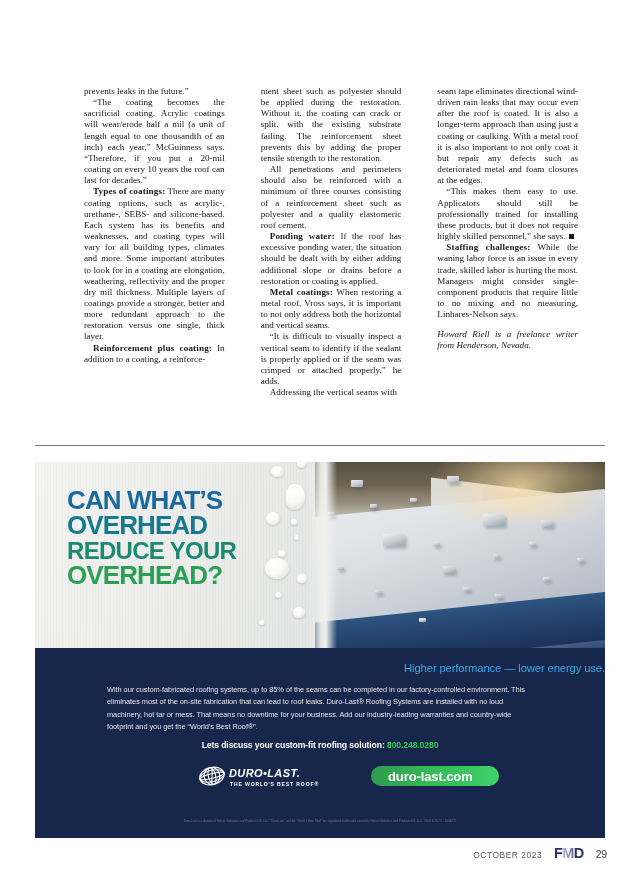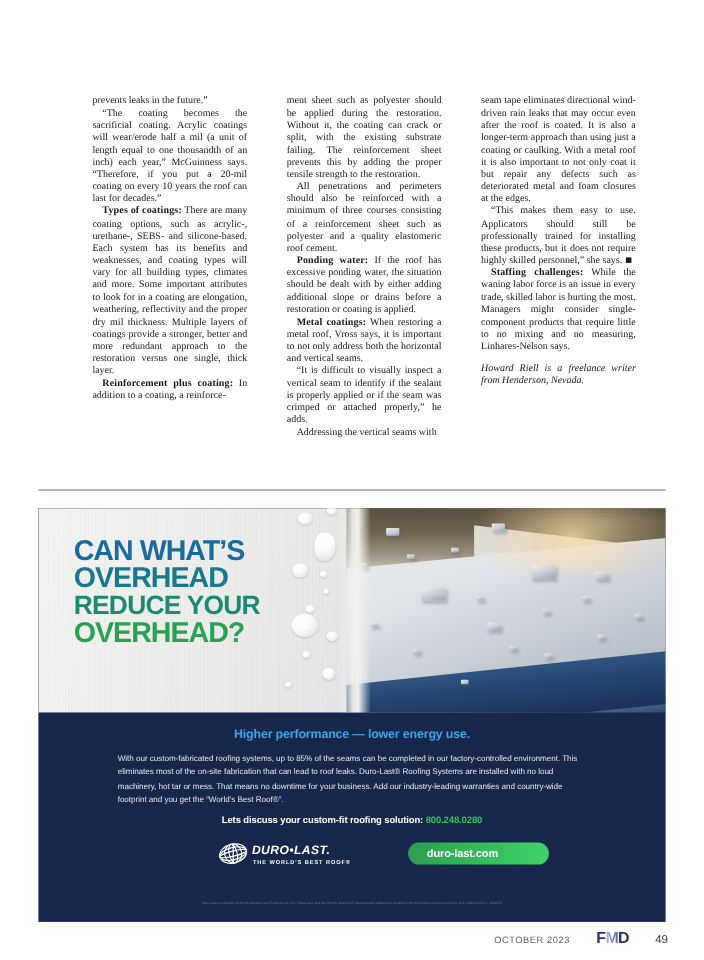--- a/index.html
+++ b/index.html
@@ -191,24 +191,24 @@
     left: 0;
     top: 186px;
     width: 570px;
     height: 190px;
     background: #16274b;
   }
   .ad-tagline {
     position: absolute;
     left: 0; top: 14px;
     width: 570px;
-    text-align: center;
+    text-align: right;
     color: #37a8e8;
     font-size: 11.3px;
-    font-weight: bold;
+    font-weight: normal;
     letter-spacing: -0.15px;
   }
   .ad-body {
     position: absolute;
     left: 72px; top: 36px;
     width: 426px;
     color: #e3e6ec;
     font-size: 7.4px;
     line-height: 12.4px;
     letter-spacing: -0.05px;
@@ -261,21 +261,21 @@
   }
   .ad-url-btn {
     position: absolute;
     left: 336px;
     top: 118px;
     width: 128px;
     height: 20px;
     border-radius: 10px;
     background: linear-gradient(90deg, #2e9c4e 0%, #35b85a 45%, #3fd06b 100%);
     color: #ffffff;
-    font-size: 10px;
+    font-size: 13px;
     font-weight: bold;
     letter-spacing: -0.1px;
     display: flex;
     align-items: center;
     padding-left: 17px;
     box-sizing: border-box;
   }
   .ad-disclaimer {
     position: absolute;
     left: 35px; top: 171px;
@@ -287,21 +287,21 @@
     letter-spacing: 0.02px;
   }
 
   
   #footer {
     position: absolute;
     right: 33px;
     top: 846px;
     display: flex;
     align-items: baseline;
-    gap: 24px;
+    gap: 12px;
     font-family: "Liberation Sans", sans-serif;
   }
   #footer .issue {
     font-size: 8.4px;
     letter-spacing: 0.55px;
     color: #58585a;
     text-transform: uppercase;
   }
   #footer .fmd {
     font-size: 14.5px;
@@ -437,14 +437,14 @@
 
     <div class="ad-url-btn">duro-last.com</div>
 
     <div class="ad-disclaimer">Duro-Last is a division of Holcim Solutions and Products US, LLC. “Duro-Last” and the “World’s Best Roof” are registered trademarks owned by Holcim Solutions and Products US, LLC. OMG 6.15.23 – 1004275</div>
   </div>
 </div>
 
 <div id="footer">
   <span class="issue">OCTOBER 2023</span>
   <span class="fmd"><span class="f">F</span><span class="m">M</span><span class="d">D</span></span>
-  <span class="pg">49</span>
+  <span class="pg">29</span>
 </div>
 
 </body></html>

